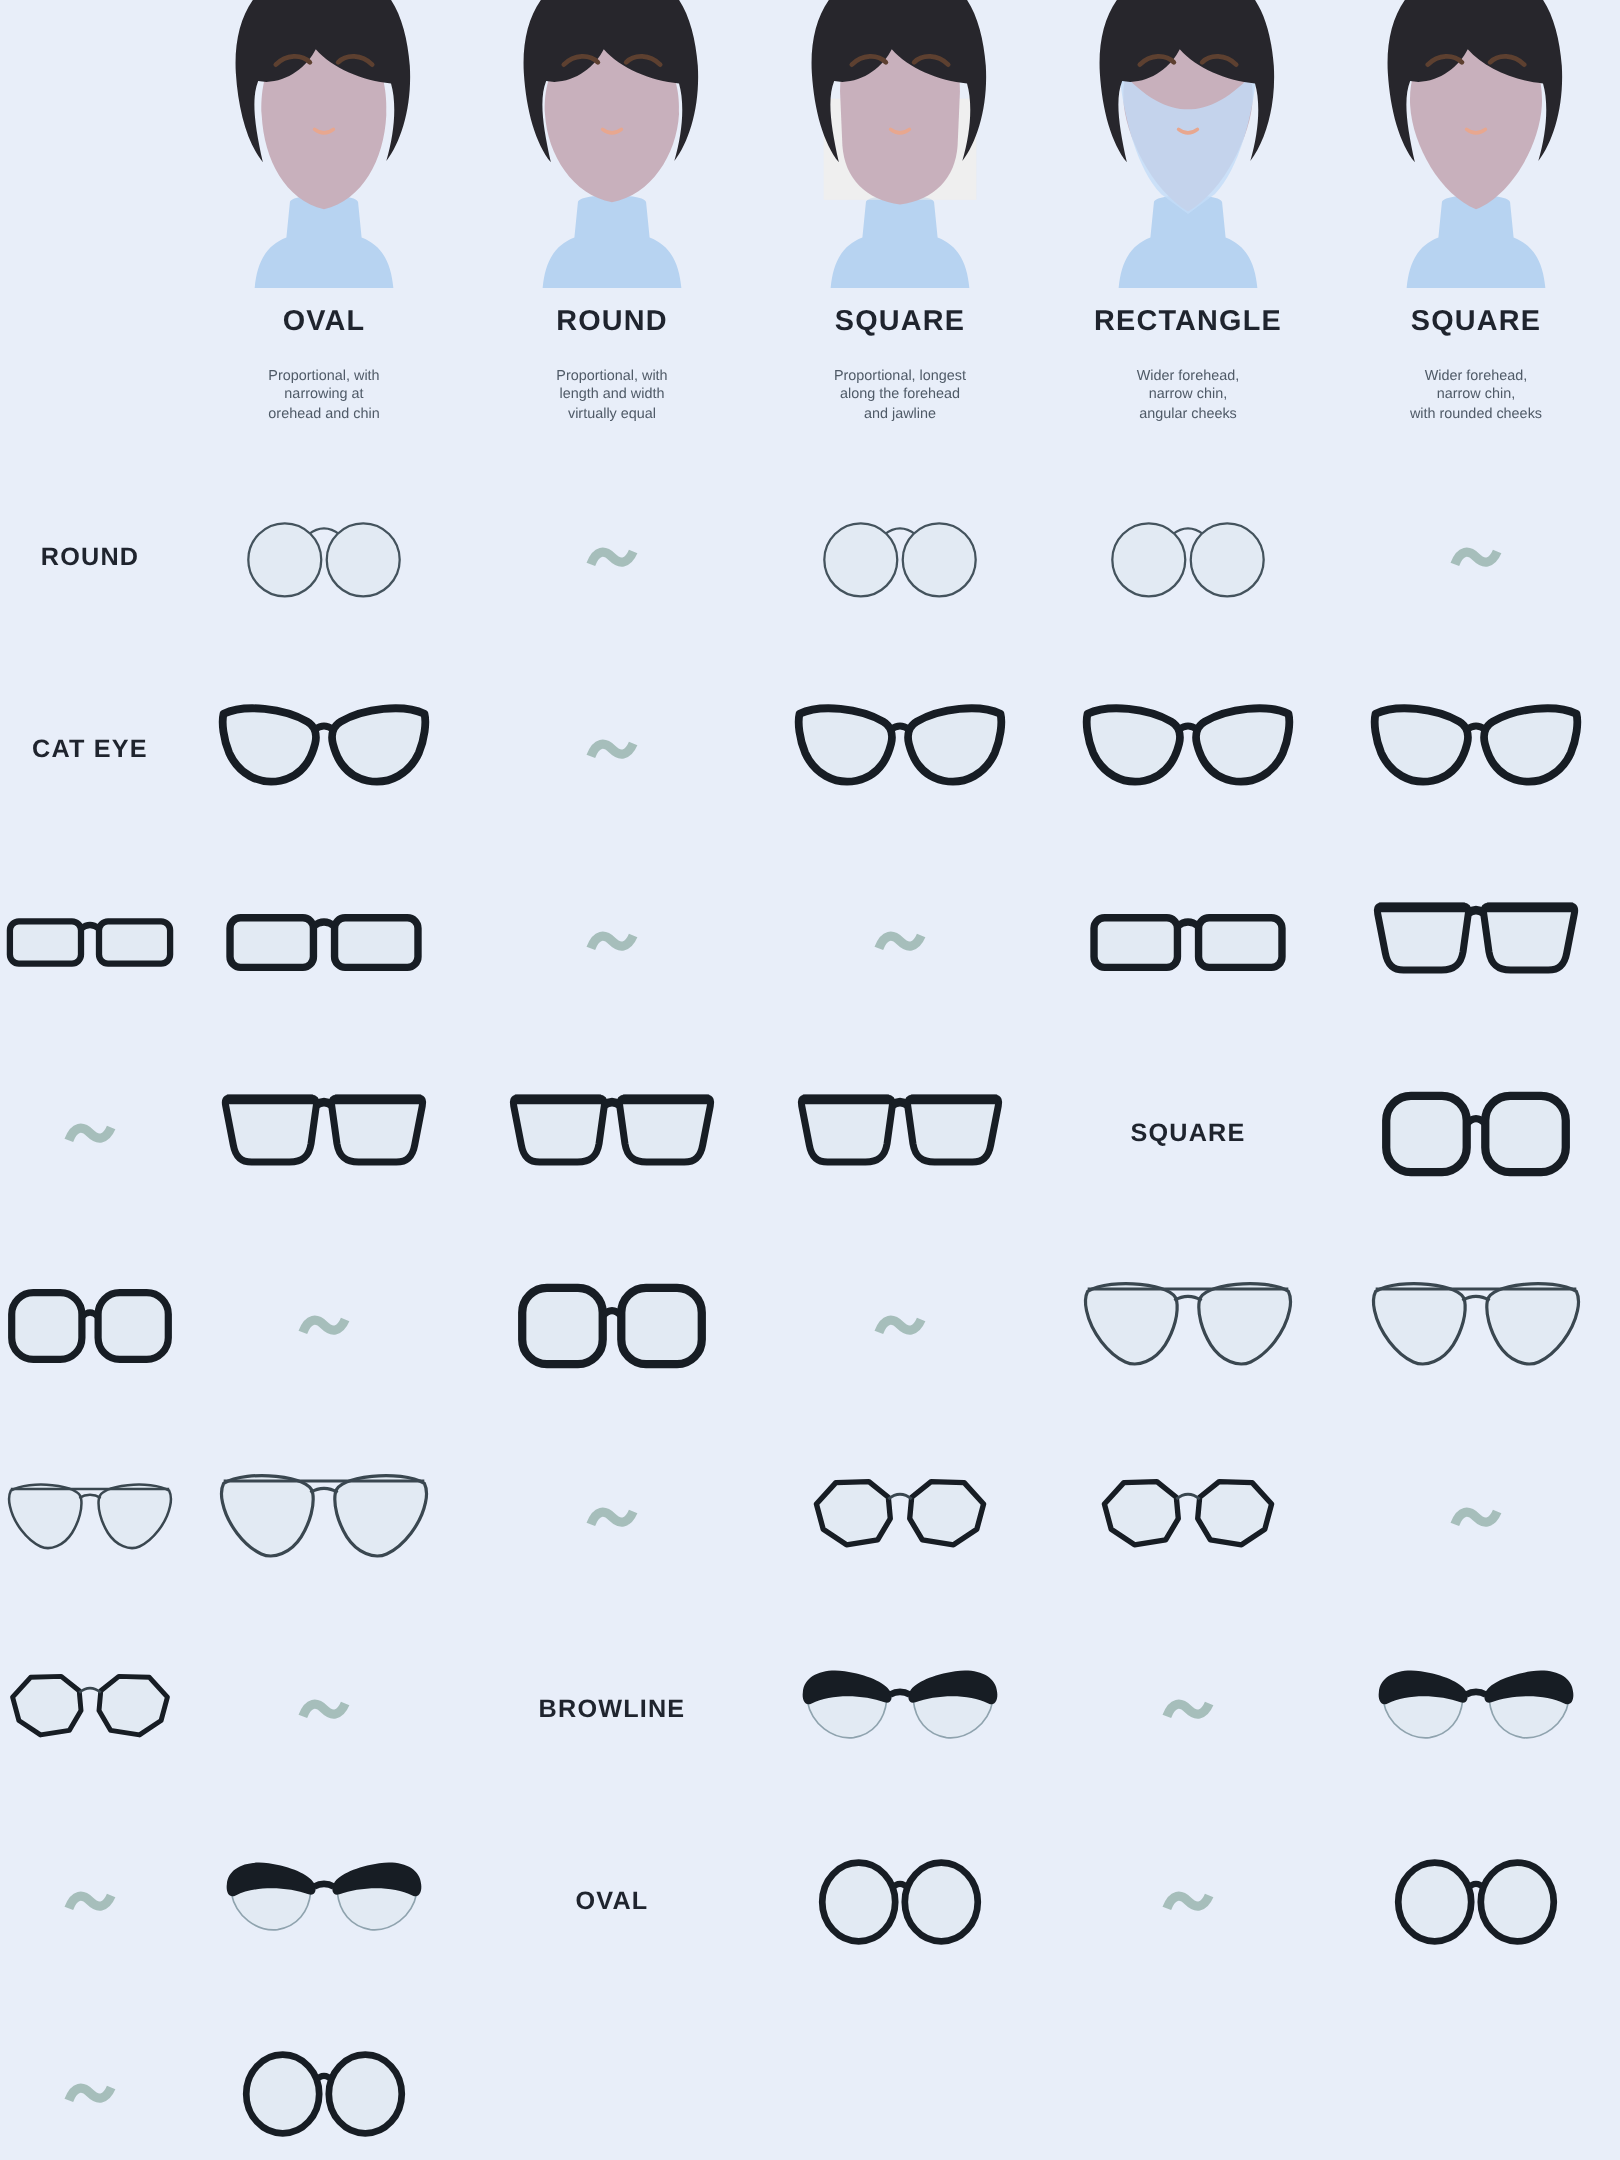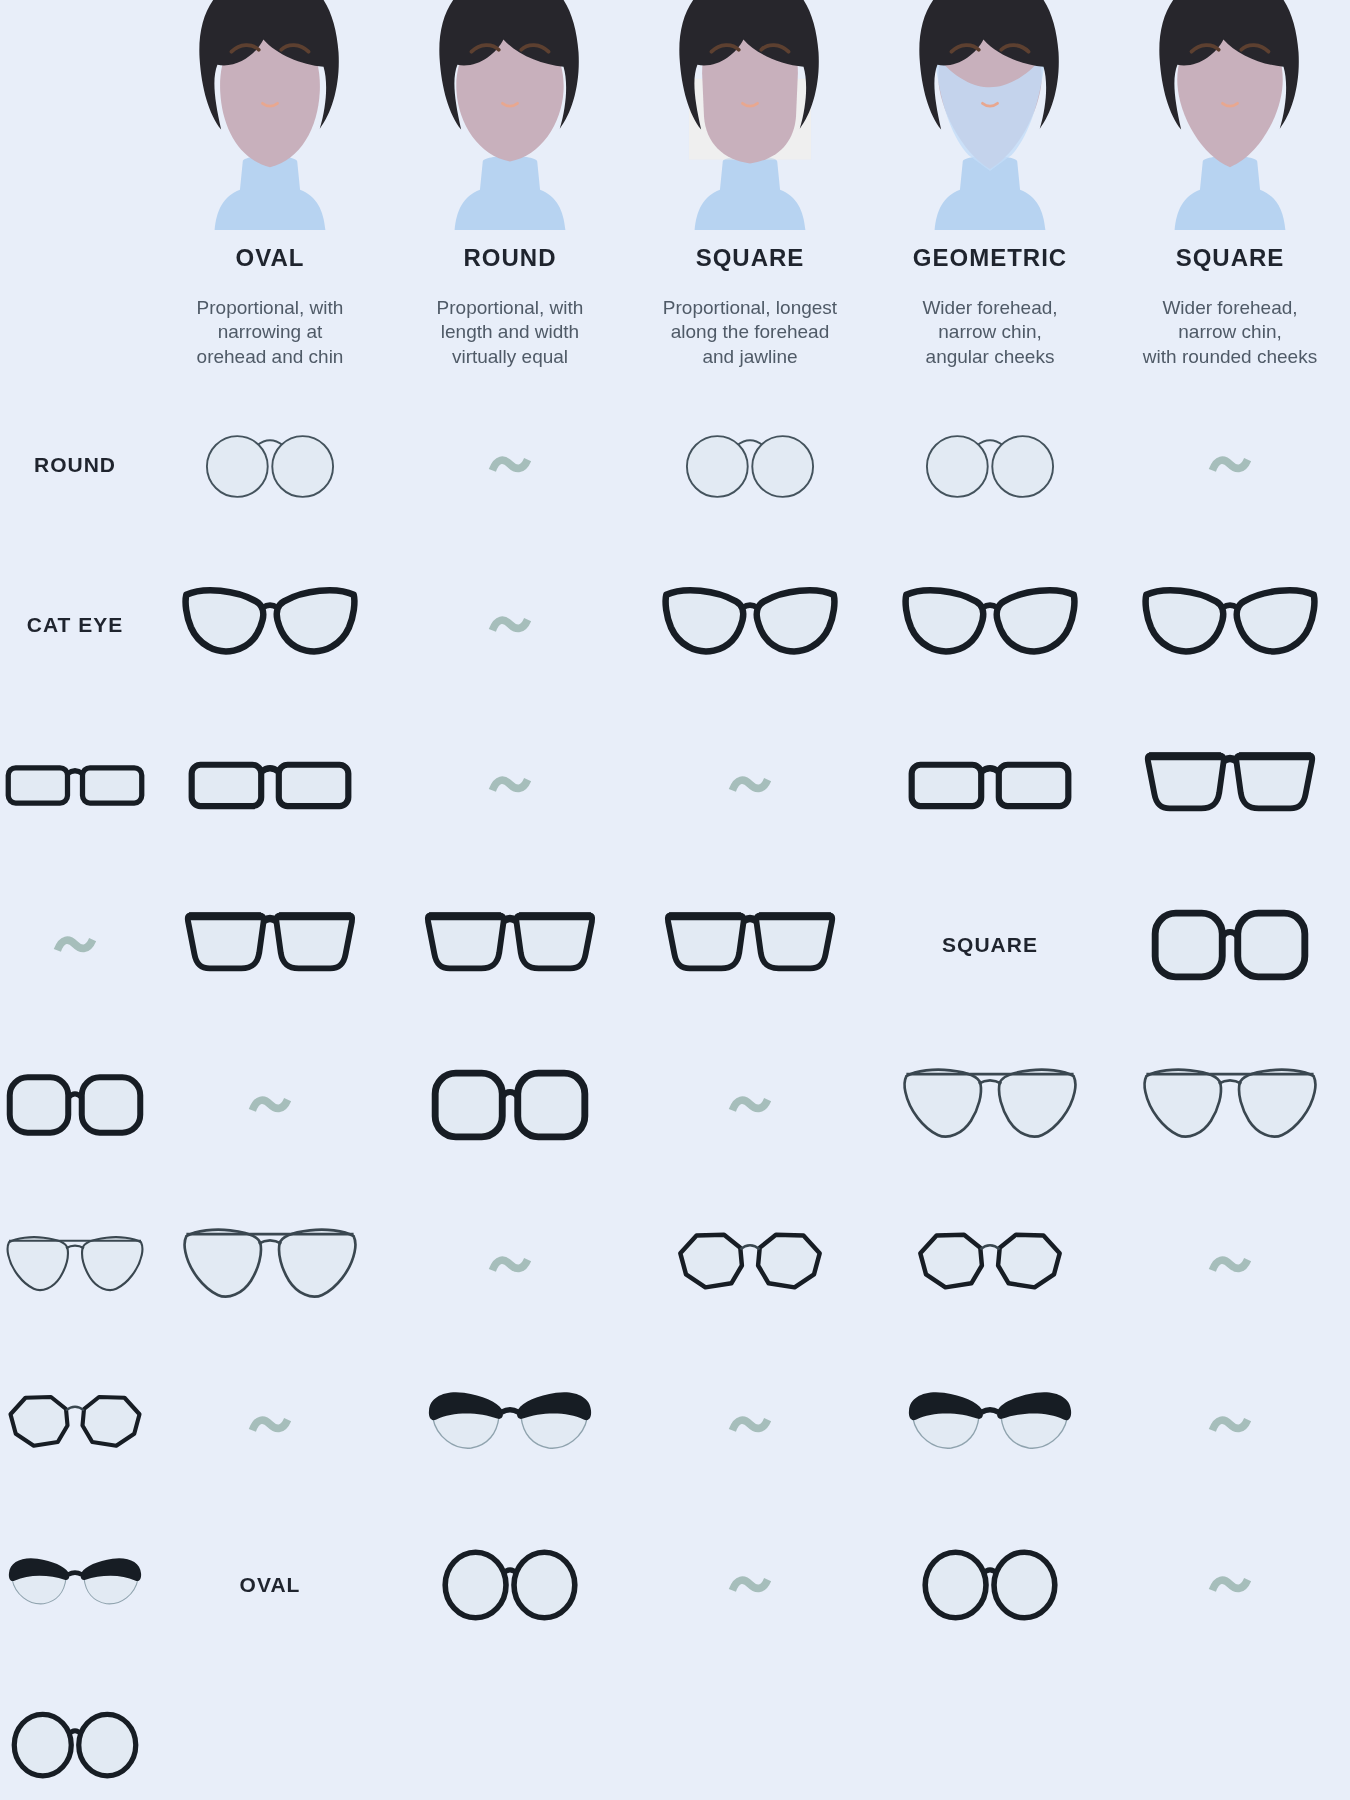--- a/index.html
+++ b/index.html
@@ -16,21 +16,21 @@
   }
   .face-cell{
     display:flex;flex-direction:column;align-items:center;justify-content:flex-start;
     text-align:center;
   }
   .face{width:206px;height:240px;display:block;}
   .face-name{
     margin:14px 0 8px 0;font-size:24px;font-weight:bold;color:#1f242e;letter-spacing:1px;
   }
   .face-desc{
-    margin:16px;font-size:19px;line-height:1.28;color:#4f5a67;white-space:pre-line;max-width:225px;
+    margin:16px;font-size:12px;line-height:1.28;color:#4f5a67;white-space:pre-line;max-width:225px;
   }
   .row-label-cell{
     display:flex;align-items:center;justify-content:center;
     font-size:21px;font-weight:bold;color:#1f242e;letter-spacing:1px;white-space:nowrap;
   }
   .cell{display:flex;align-items:center;justify-content:center;}
   .gl{display:block;}
   .gl-round{width:152px;height:76px;}
   .gl-cateye{width:186px;height:93px;}
   .gl-rectangle{width:176px;height:88px;}
@@ -176,21 +176,21 @@
       </svg>
       <h2 class="face-name">SQUARE</h2>
       <p class="face-desc">Proportional, longest
 along the forehead
 and jawline</p>
     </div>
     <div class="face-cell">
       <svg class="face" viewBox="0 0 210 245">
         <use href="#face-triangular"></use>
       </svg>
-      <h2 class="face-name">GEOMETRIC</h2>
+      <h2 class="face-name">RECTANGLE</h2>
       <p class="face-desc">Wider forehead,
 narrow chin,
 angular cheeks</p>
     </div>
     <div class="face-cell">
       <svg class="face" viewBox="0 0 210 245">
         <use href="#face-heart"></use>
       </svg>
       <h2 class="face-name">SQUARE</h2>
       <p class="face-desc">Wider forehead,
@@ -374,20 +374,23 @@
     <div class="cell">
       <svg class="gl gl-geometric" viewBox="0 0 200 100">
         <use href="#gl-geometric"></use>
       </svg>
     </div>
     <div class="cell">
       <svg class="tilde" viewBox="0 0 60 36">
         <use href="#tilde"></use>
       </svg>
     </div>
+    <div class="row-label-cell">
+      <span>BROWLINE</span>
+    </div>
     <div class="cell">
       <svg class="gl gl-browline" viewBox="0 0 200 100">
         <use href="#gl-browline"></use>
       </svg>
     </div>
     <div class="cell">
       <svg class="tilde" viewBox="0 0 60 36">
         <use href="#tilde"></use>
       </svg>
     </div>

